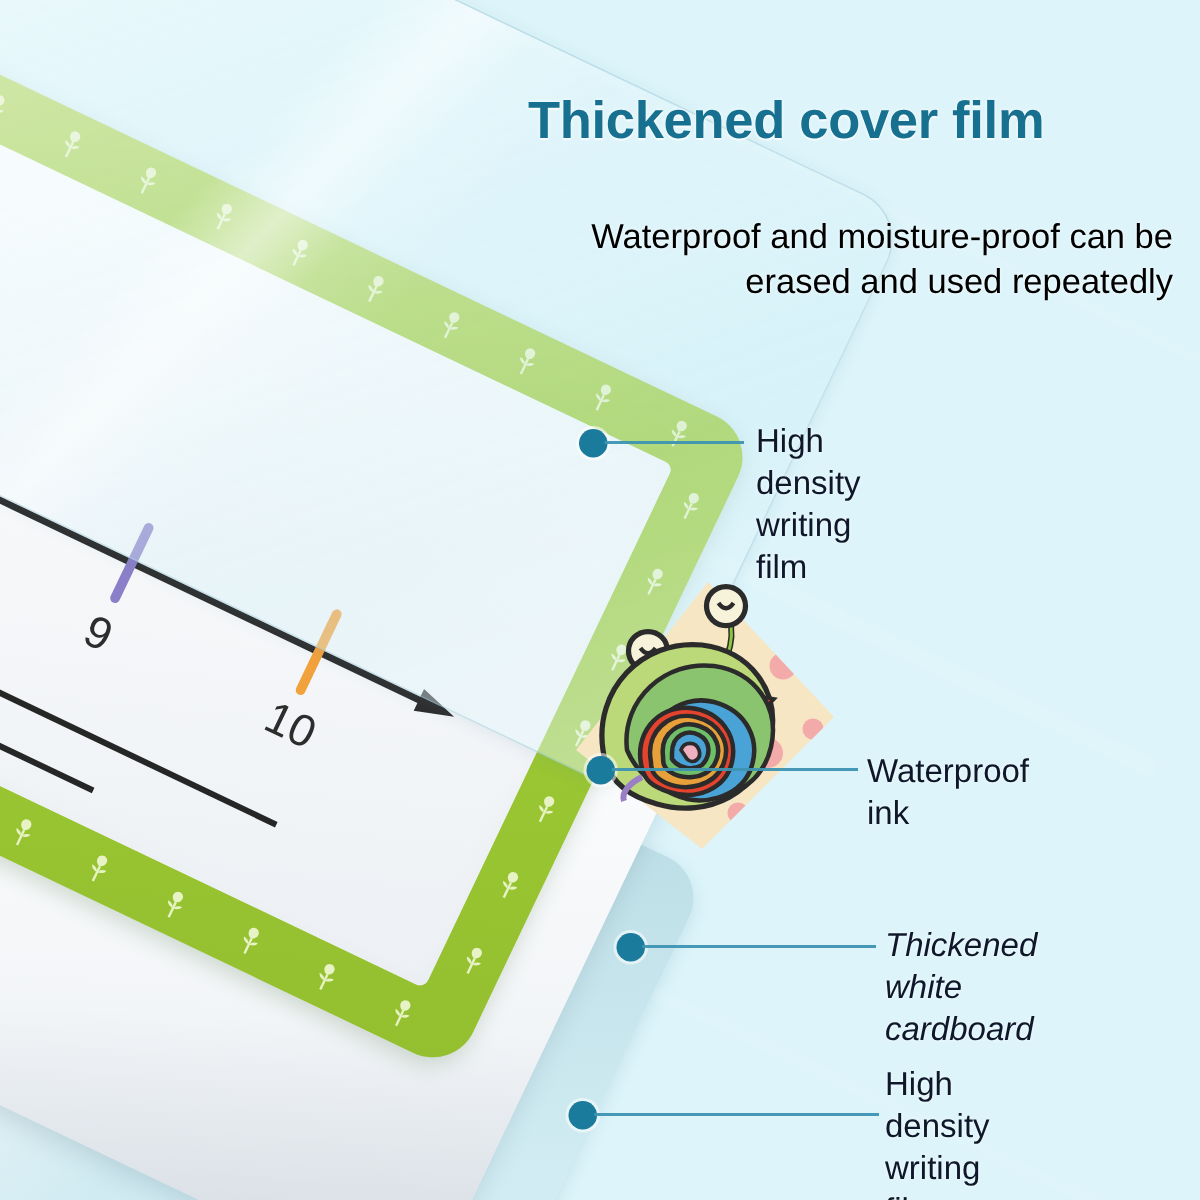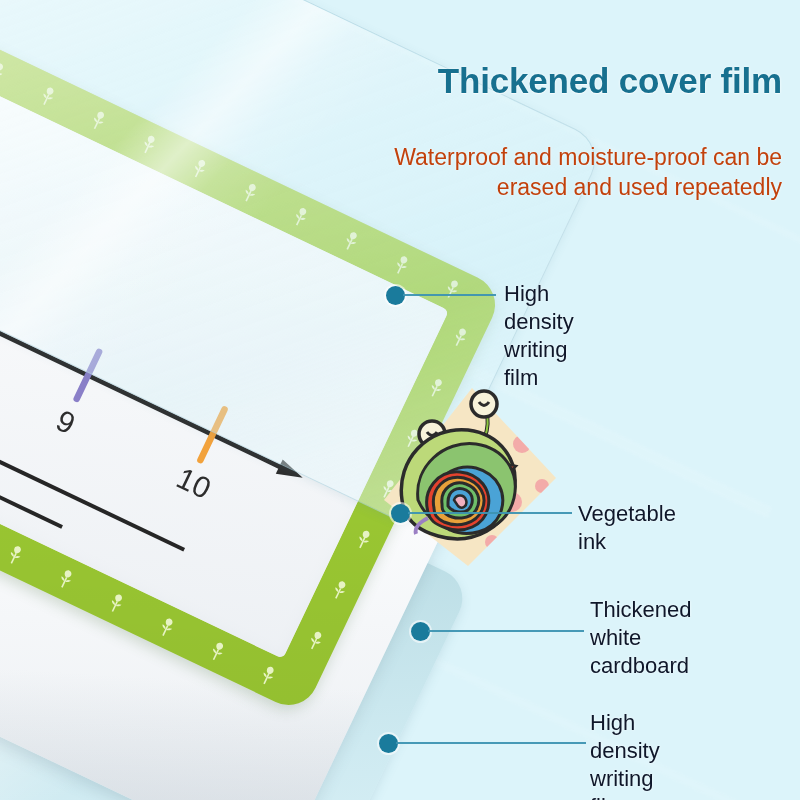--- a/index.html
+++ b/index.html
@@ -122,25 +122,24 @@
   
   .snail{ position:absolute; left:372px; top:382px; width:190px; height:190px; }
   .snail svg{ display:block; width:100%; height:100%; }
 
   
   .title{
     position:absolute; left:352px; top:62px; width:430px;
     font-size:35px; font-weight:bold; color:#17708f;
     letter-spacing:-.2px; line-height:1.1;
     text-shadow:0 0 3px rgba(255,255,255,.85), 0 1px 0 rgba(255,255,255,.6);
-    text-align:right;
   }
   .subtitle{
     position:absolute; left:352px; top:142px; width:430px;
-    font-size:23px; color:#c2410c; line-height:1.32;
+    font-size:23px; color:#000000; line-height:1.32;
     text-align:right;
     text-shadow:0 0 3px rgba(255,255,255,.8);
   }
 
   .callout{ position:absolute; }
   .callout .dot{
     position:absolute; width:19px; height:19px; border-radius:50%;
     background:#1a7b9c;
     box-shadow:0 0 0 2px rgba(255,255,255,.55);
   }
@@ -433,27 +432,27 @@
 
   <div class="callout">
     <span class="dot" style="left:386px; top:286px;"></span>
     <span class="lead" style="left:403px; top:294px; width:93px;"></span>
     <span class="label" style="left:504px; top:280px;">High density writing film</span>
   </div>
 
   <div class="callout">
     <span class="dot" style="left:391px; top:504px;"></span>
     <span class="lead" style="left:408px; top:512px; width:164px;"></span>
-    <span class="label" style="left:578px; top:500px;">Vegetable ink</span>
+    <span class="label" style="left:578px; top:500px;">Waterproof ink</span>
   </div>
 
   <div class="callout">
     <span class="dot" style="left:411px; top:622px;"></span>
     <span class="lead" style="left:428px; top:630px; width:156px;"></span>
-    <span class="label" style="left:590px; top:596px;">Thickened white
+    <span class="label" style="left:590px; top:616px;font-style:italic;">Thickened white
 cardboard</span>
   </div>
 
   <div class="callout">
     <span class="dot" style="left:379px; top:734px;"></span>
     <span class="lead" style="left:396px; top:742px; width:190px;"></span>
     <span class="label" style="left:590px; top:709px;">High density
 writing film</span>
   </div>
 

